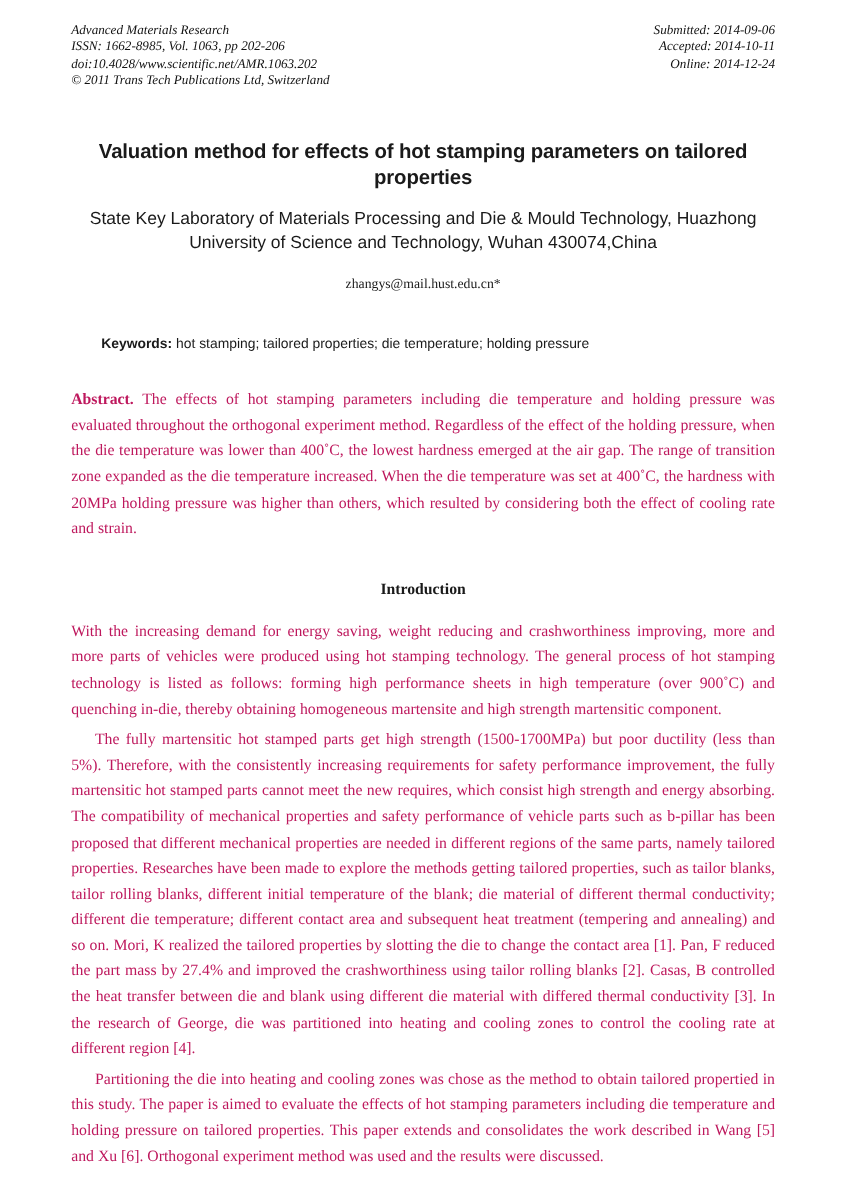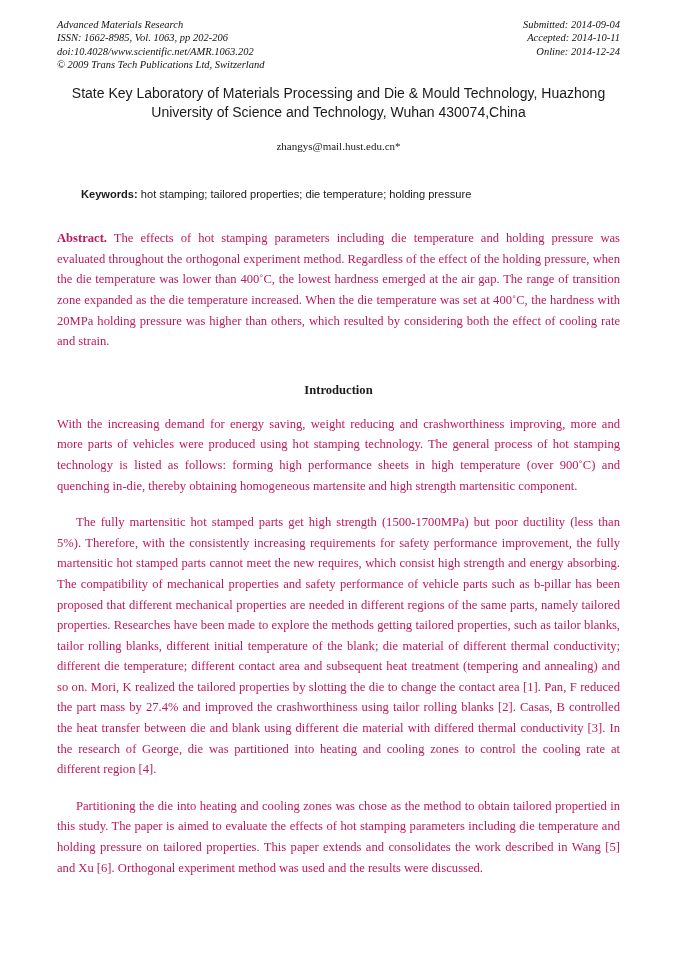--- a/index.html
+++ b/index.html
@@ -117,41 +117,42 @@
     font-family: "Liberation Serif", "DejaVu Serif", serif;
     font-weight: bold;
     font-size: 12.6px;
     line-height: 16px;
     margin: 30px 0 0 0;
     text-align: center;
   }
 
   .body-para.first { margin-top: 16px; }
   .body-para.indented { text-indent: 19px; }
-  .body-para + .body-para { margin-top: 16px; }
+  .body-para + .body-para { margin-top: 4px; }
 </style>
 </head>
 <body>
 
 <div class="page">
 
   <div class="journal-header">
     <div class="left">
       <div>Advanced Materials Research</div>
       <div>ISSN: 1662-8985, Vol. 1063, pp 202-206</div>
       <div>doi:10.4028/www.scientific.net/AMR.1063.202</div>
-      <div>© 2009 Trans Tech Publications Ltd, Switzerland</div>
+      <div>© 2011 Trans Tech Publications Ltd, Switzerland</div>
     </div>
     <div class="right">
-      <div>Submitted: 2014-09-04</div>
+      <div>Submitted: 2014-09-06</div>
       <div>Accepted: 2014-10-11</div>
       <div>Online: 2014-12-24</div>
     </div>
   </div>
 
+  <h1 class="title">Valuation method for effects of hot stamping parameters on tailored properties</h1>
 
 
   <div class="affiliation">State Key Laboratory of Materials Processing and Die &amp; Mould Technology, Huazhong University of Science and Technology, Wuhan 430074,China</div>
 
   <div class="email">zhangys@mail.hust.edu.cn*</div>
 
   <div class="keywords"><span class="lead">Keywords:</span> <span>hot stamping; tailored properties; die temperature; holding pressure</span></div>
 
   <p class="abstract"><span class="lead">Abstract.</span> <span>The effects of hot stamping parameters including die temperature and holding pressure was evaluated throughout the orthogonal experiment method. Regardless of the effect of the holding pressure, when the die temperature was lower than 400˚C, the lowest hardness emerged at the air gap. The range of transition zone expanded as the die temperature increased. When the die temperature was set at 400˚C, the hardness with 20MPa holding pressure was higher than others, which resulted by considering both the effect of cooling rate and strain.</span></p>
 

